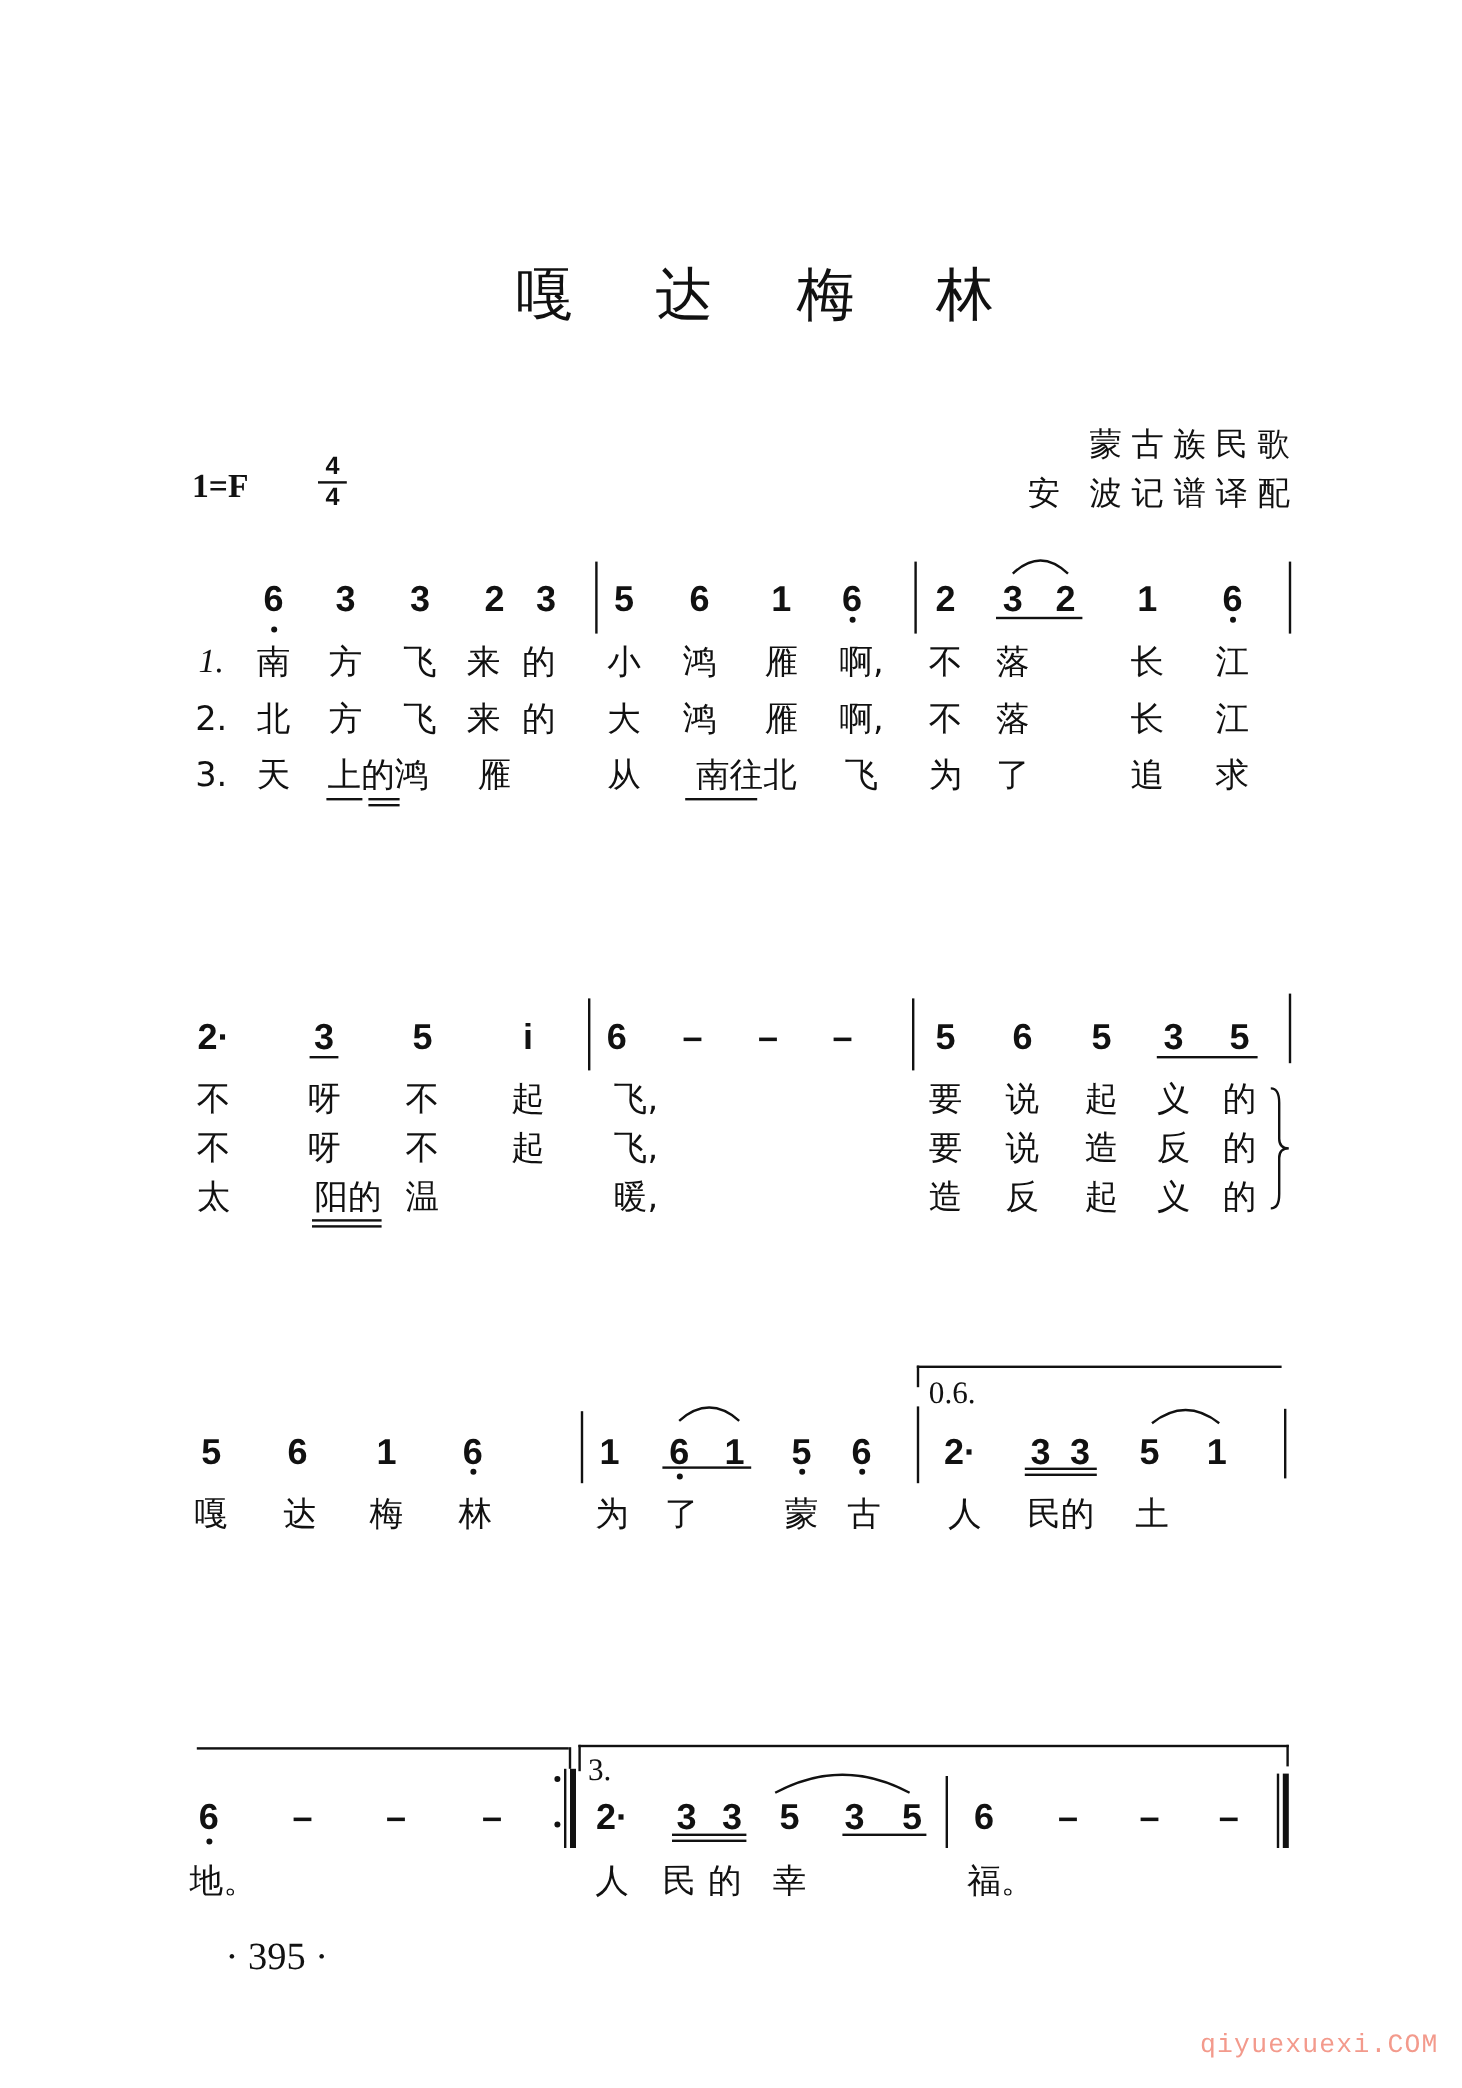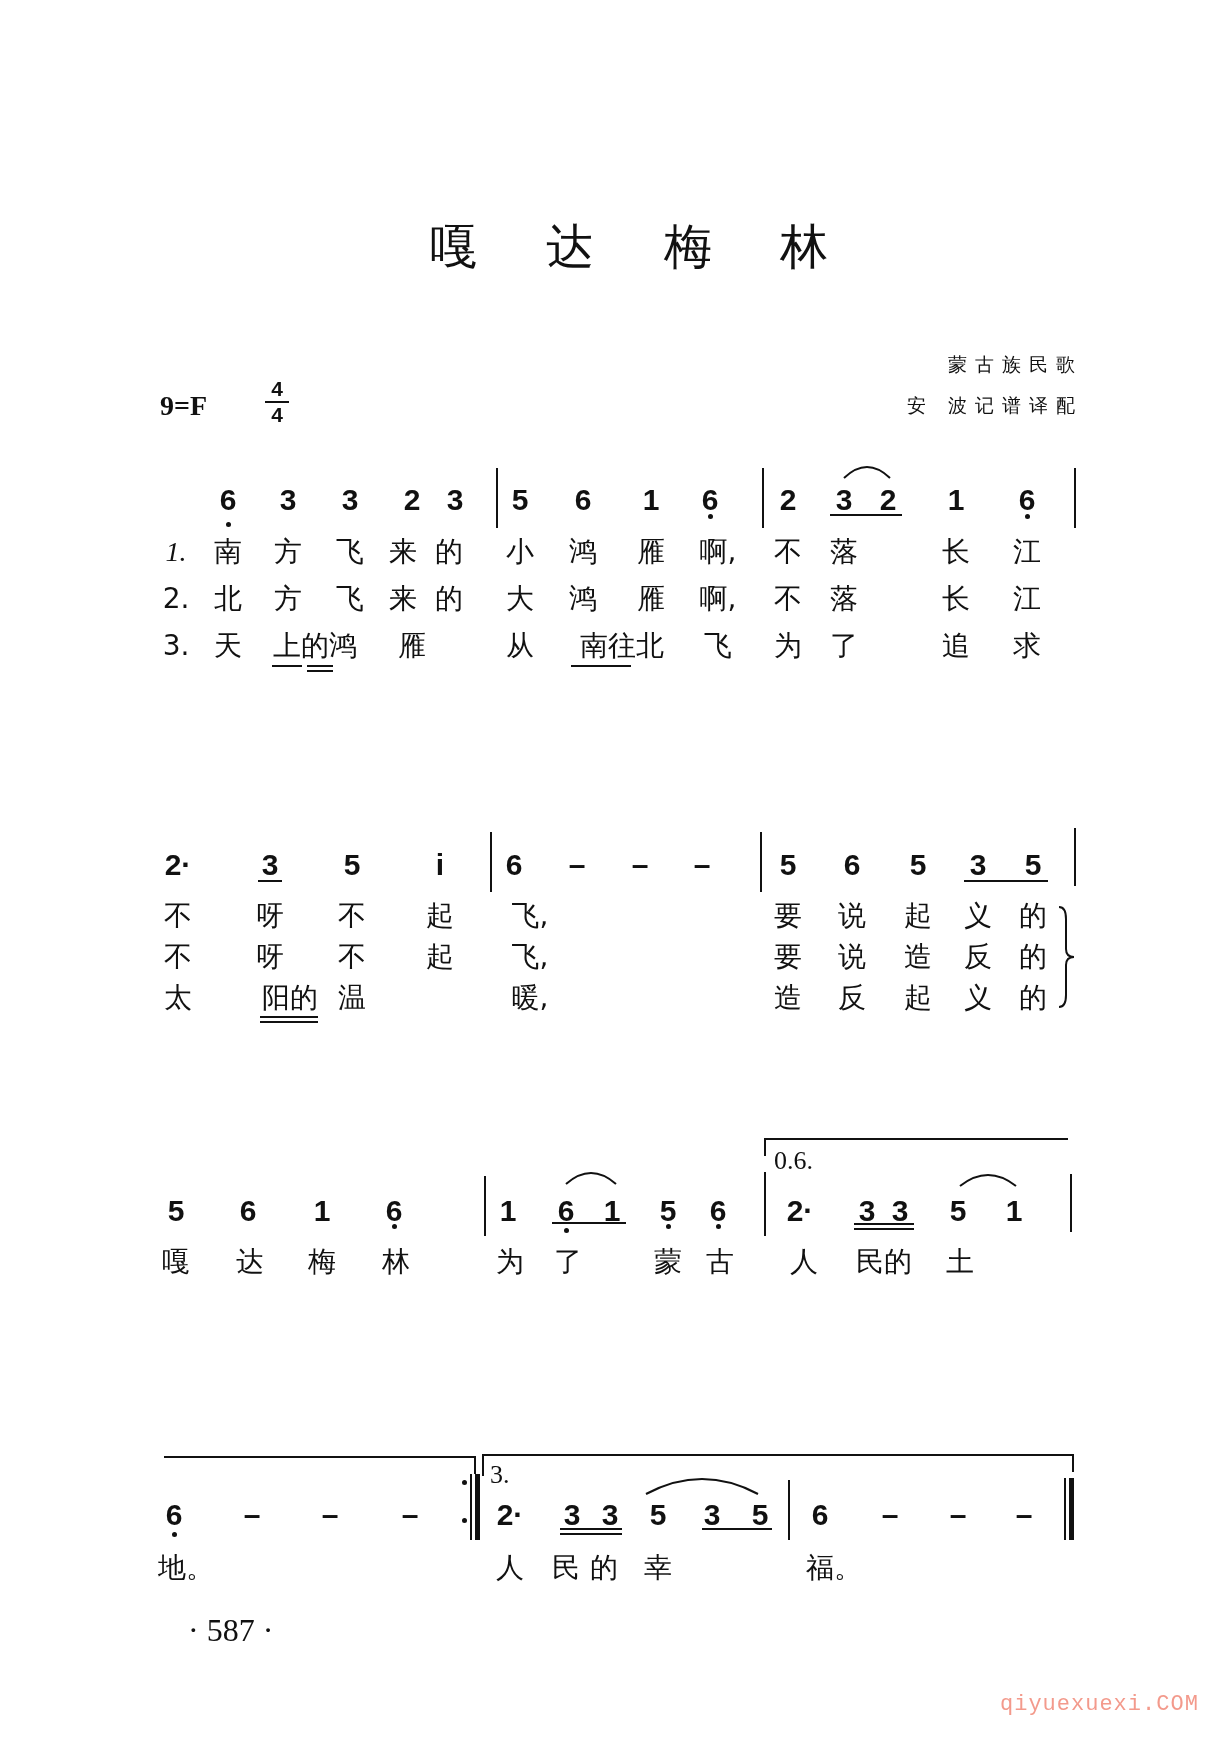--- a/index.html
+++ b/index.html
@@ -1,18 +1,18 @@
 <!DOCTYPE html>
 <html><head>
 <meta charset="utf-8">
 <style>
   html,body{margin:0;padding:0;background:#fff;}
   body{width:1218px;height:1740px;position:relative;overflow:hidden;color:#111;}
   .title-ch{position:absolute;top:222px;font-family:"DejaVu Serif","Liberation Serif",serif;font-size:48px;line-height:1;}
-  .credit{position:absolute;font-family:"DejaVu Serif","Liberation Serif",serif;font-size:19px;letter-spacing:8px;right:135px;text-align:right;white-space:nowrap;}
+  .credit{position:absolute;font-family:"DejaVu Serif","Liberation Serif",serif;font-size:27px;letter-spacing:8px;right:135px;text-align:right;white-space:nowrap;}
   .key{position:absolute;left:160px;top:390px;font-family:"Liberation Serif","DejaVu Serif",serif;font-weight:bold;font-size:28px;}
   .frac{position:absolute;left:265px;top:378px;font-family:"Liberation Sans","DejaVu Sans",sans-serif;font-weight:bold;font-size:21px;text-align:center;width:24px;line-height:22px;}
   .frac .bar{height:2px;background:#111;margin:1px 0;}
   .n{position:absolute;font-family:"Liberation Sans","DejaVu Sans",sans-serif;font-weight:bold;font-size:30px;line-height:1;transform:translateX(-50%);}
   .ly{position:absolute;font-family:"DejaVu Sans","Liberation Sans",sans-serif;font-size:28px;line-height:1;transform:translateX(-50%);white-space:nowrap;}
   .vn{position:absolute;font-family:"Liberation Serif","DejaVu Serif",serif;font-size:26px;line-height:1;white-space:nowrap;}
   .bl{position:absolute;width:2px;background:#111;}
   .ul{position:absolute;height:2px;background:#111;}
   .dot{position:absolute;width:5px;height:5px;border-radius:50%;background:#111;}
   .arc{position:absolute;}
@@ -26,21 +26,21 @@
 <div>
   <span class="title-ch" style="left:430px">嘎</span>
   <span class="title-ch" style="left:546px">达</span>
   <span class="title-ch" style="left:664px">梅</span>
   <span class="title-ch" style="left:780px">林</span>
 </div>
 
 <div class="credit" style="top:352px">蒙古族民歌</div>
 <div class="credit" style="top:393px">安 波记谱译配</div>
 
-<div class="key">9=F</div>
+<div class="key">1=F</div>
 <div class="frac">
   <div>4</div>
   <div class="bar"></div>
   <div>4</div>
 </div>
 
 <div>
 
   <span class="n" style="left:228px;top:485px">6</span>
   <span class="dot" style="left:226px;top:522px"></span>
@@ -279,15 +279,15 @@
 
   <div>
     <span class="ly" style="left:186px;top:1554px">地。</span>
     <span class="ly" style="left:510px;top:1554px">人</span>
     <span class="ly" style="left:590px;top:1554px;letter-spacing:10px">民的</span>
     <span class="ly" style="left:658px;top:1554px">幸</span>
     <span class="ly" style="left:834px;top:1554px">福。</span>
   </div>
 </div>
 
-<div class="pageno">· 587 ·</div>
+<div class="pageno">· 395 ·</div>
 
 <div class="wm">qiyuexuexi.COM</div>
 
 </body></html>

